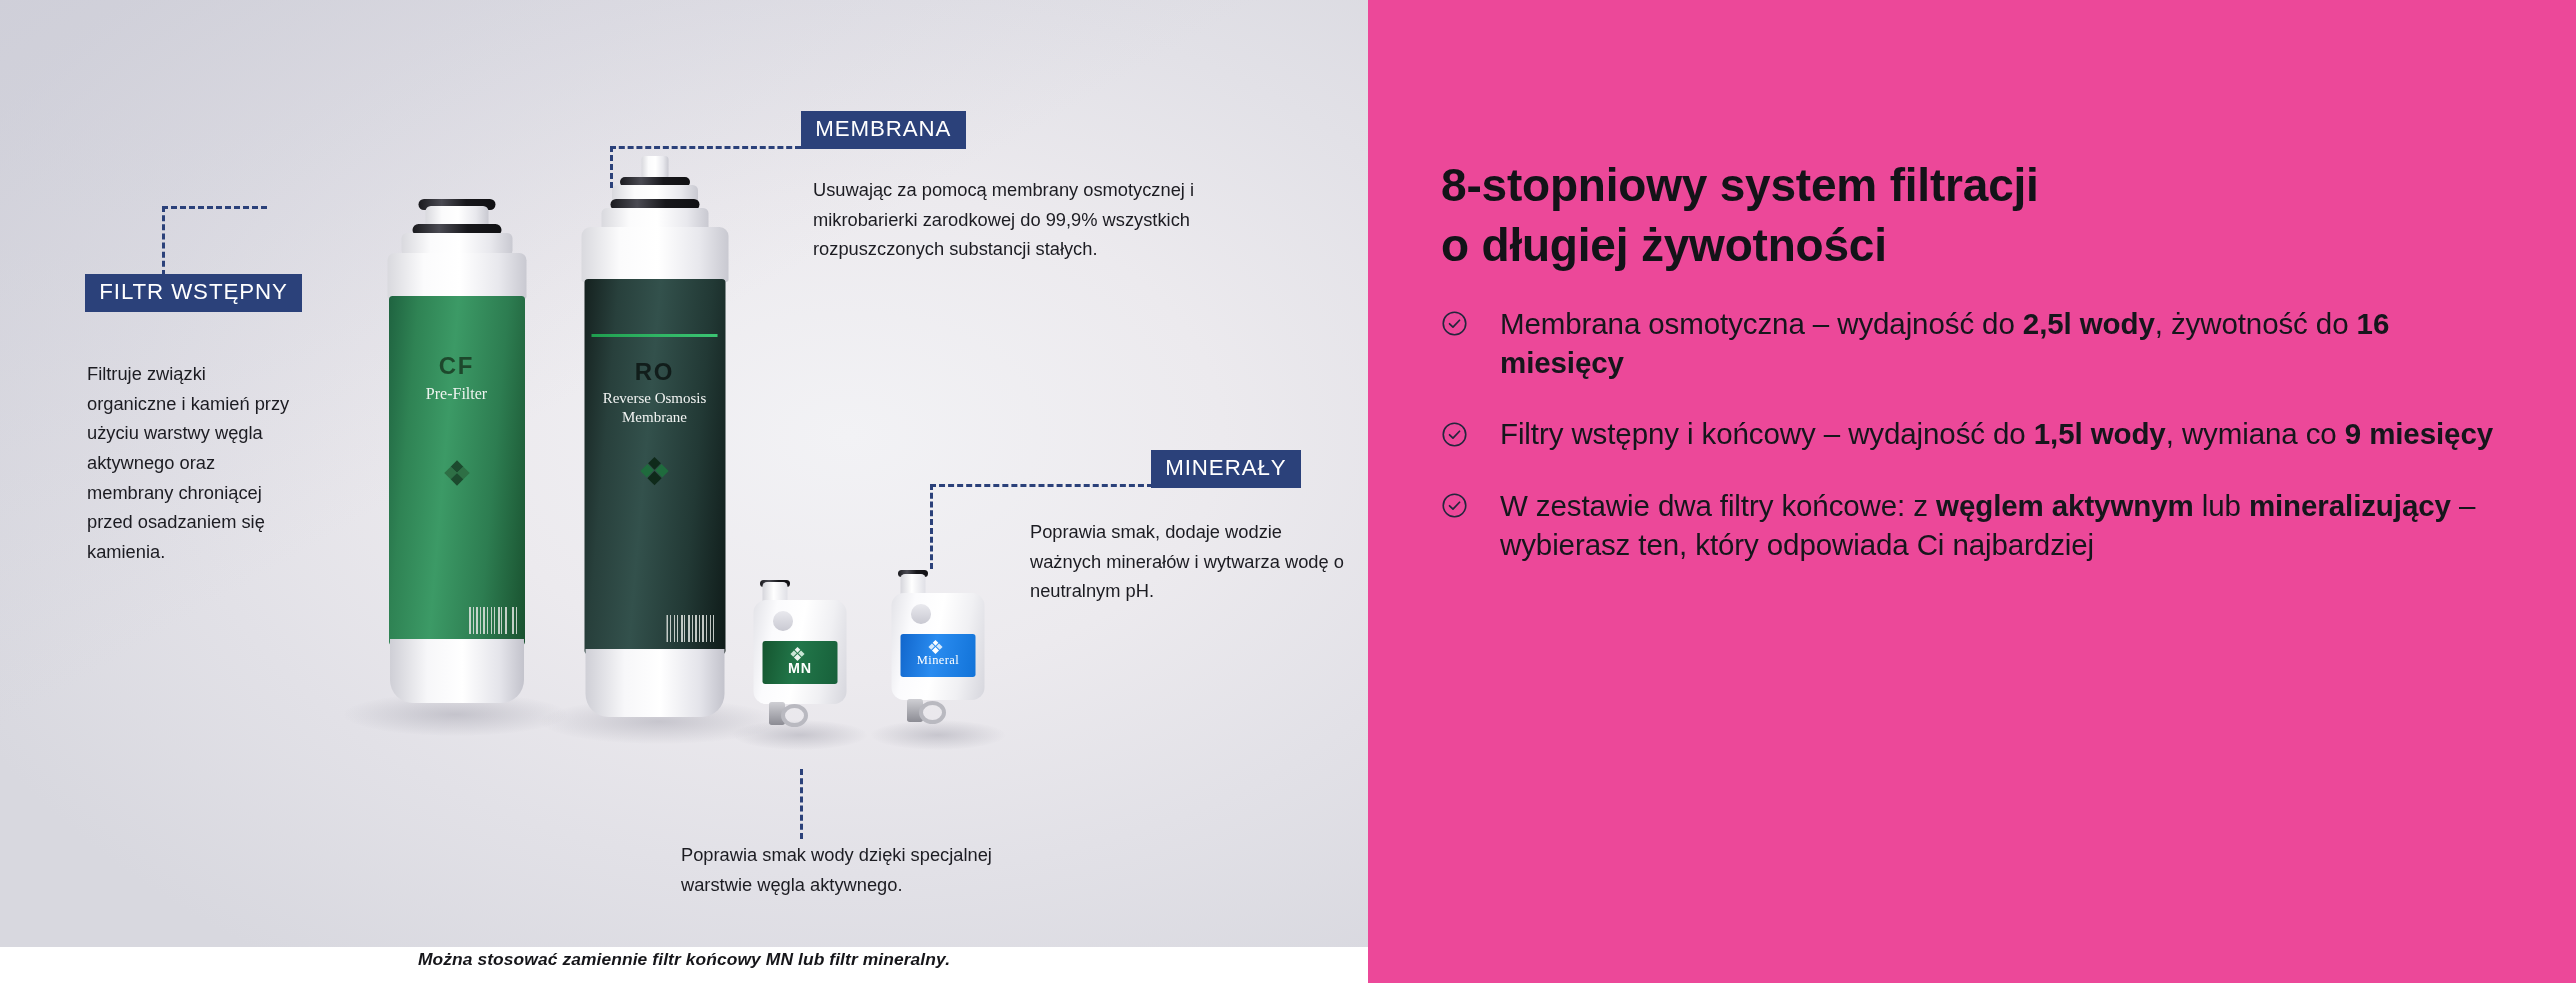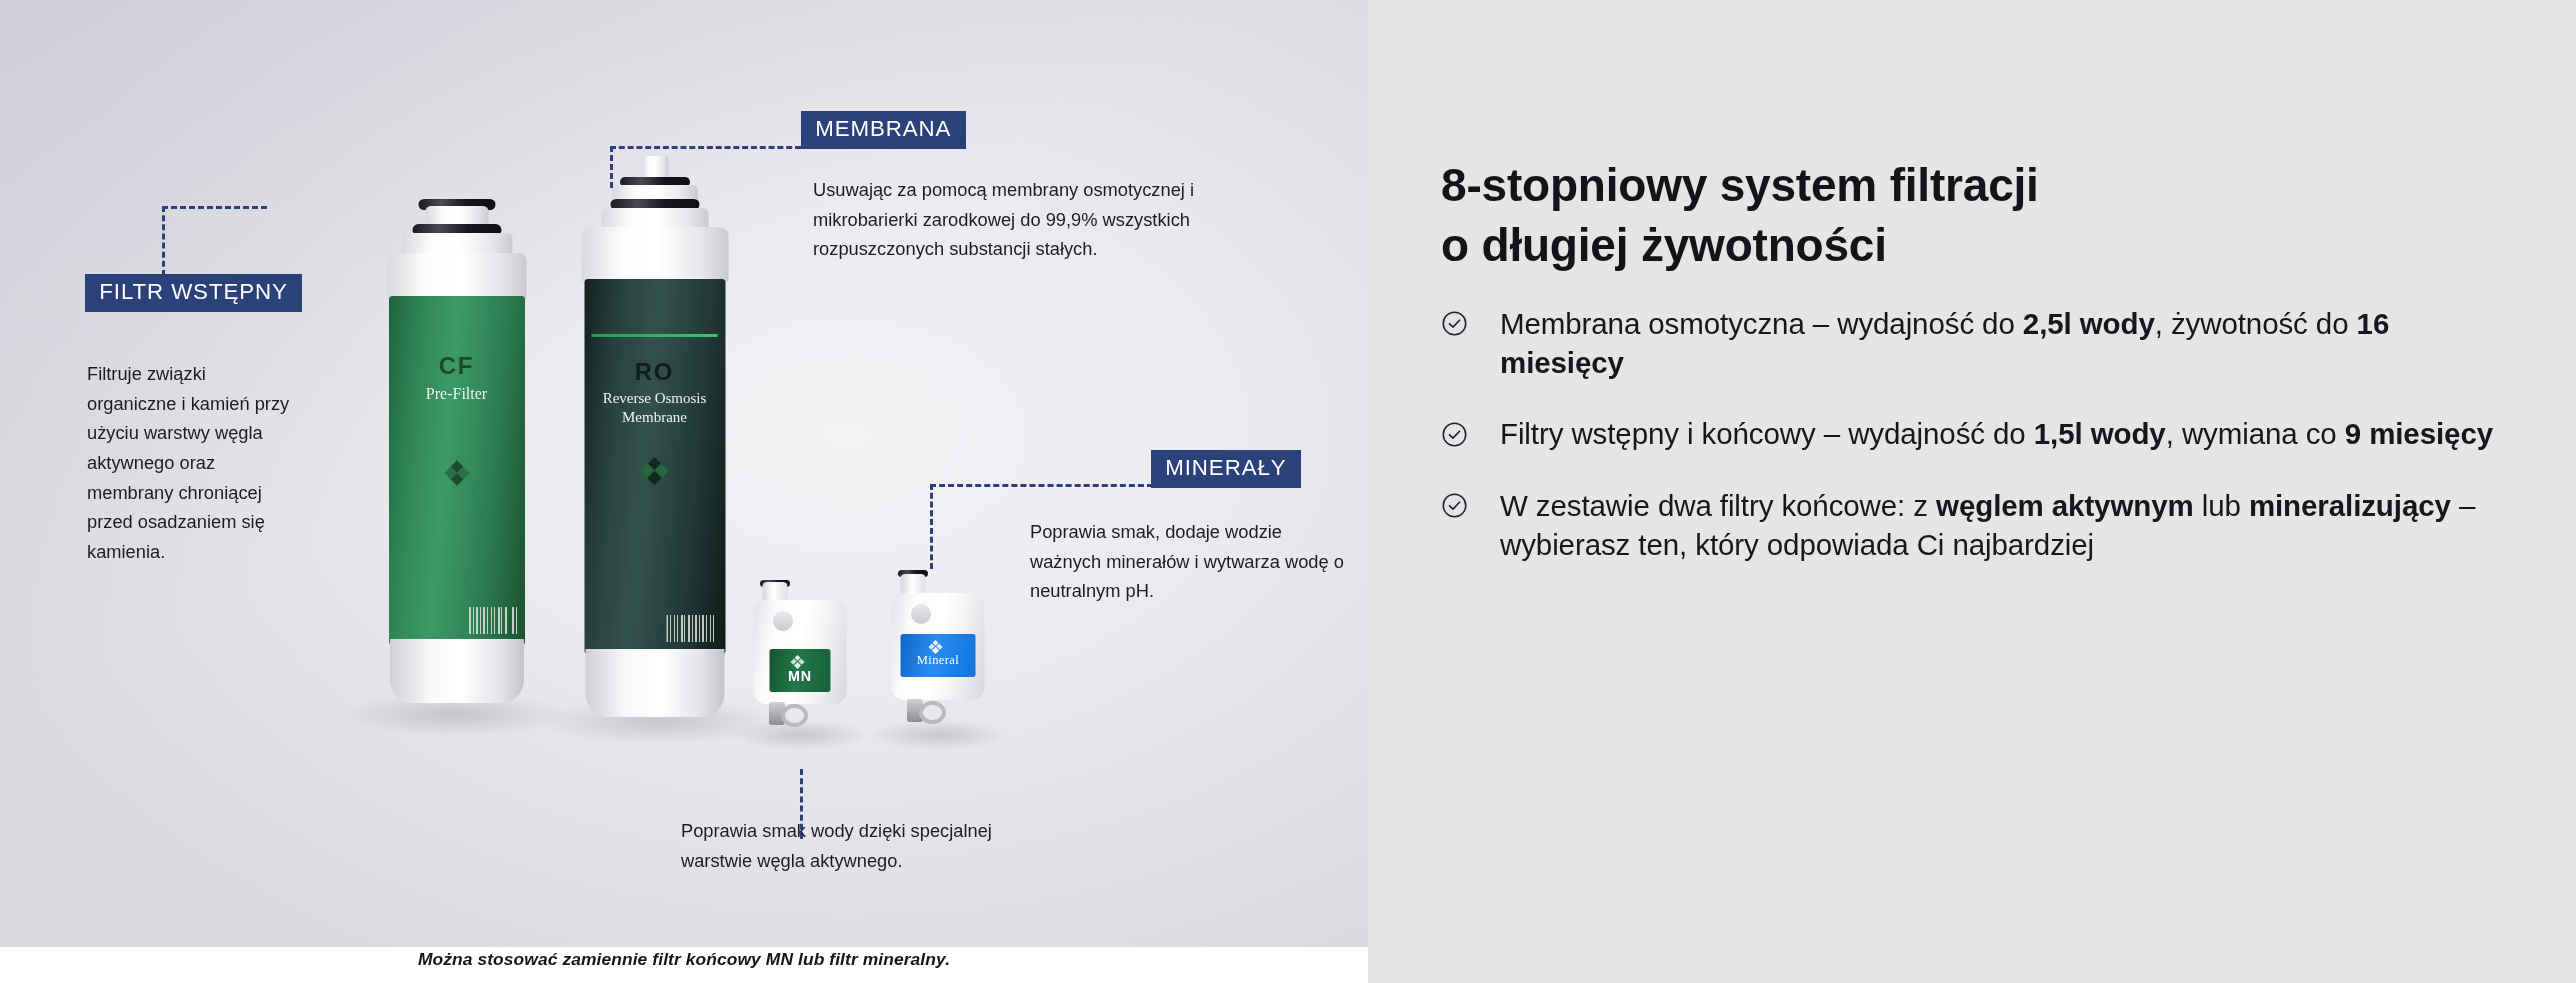--- a/index.html
+++ b/index.html
@@ -47,21 +47,21 @@
   #badge-mineraly  { left: 1151px;top: 450px; }
 
   
   .desc {
     position: absolute; z-index: 6;
     font-size: 18.3px; line-height: 1.62; color: #1c1c22;
   }
   #desc-prefilter { left: 87px;  top: 359px;  width: 206px; }
   #desc-membrana  { left: 813px; top: 175px;  width: 384px; }
   #desc-mineraly  { left: 1030px;top: 517px;  width: 322px; }
-  #desc-carbon    { left: 681px; top: 816px;  width: 322px; }
+  #desc-carbon    { left: 681px; top: 840px;  width: 322px; }
 
   
   .conn { position: absolute; z-index: 5; }
   .conn-h {
     border-top: 3.6px dashed #2b417a;
   }
   .conn-v {
     border-left: 3.6px dashed #2b417a;
   }
   #conn-pf-h { left: 162px;  top: 206px; width: 105px; }
@@ -153,21 +153,21 @@
   
   .shadow {
     position: absolute; z-index: 2;
     background: radial-gradient(ellipse at center, rgba(120,120,135,.30) 0%, rgba(120,120,135,0) 72%);
     border-radius: 50%;
   }
 
   
   .right-panel {
     position: absolute; left: 1368px; top: 0; width: 1208px; height: 983px;
-    background: #e5e5e5;
+    background: #ec4899;
   }
   .headline {
     position: absolute; left: 73px; top: 156px; width: 1010px;
     font-size: 46px; font-weight: 700; line-height: 1.30;
     color: #131318; letter-spacing: -0.2px;
   }
   .bullets { position: absolute; left: 73px; top: 304px; width: 1073px; }
   .bullet { position: relative; padding-left: 59px; margin-bottom: 32px; }
   .bullet:last-child { margin-bottom: 0; }
   .check-icon {
@@ -233,21 +233,21 @@
         <div class="barcode" style="right:7.2px;bottom:10.7px;width:48px;height:27px;"></div>
       </div>
       <div class="cart-base" style="top:447px;width:134px;height:64px;"></div>
     </div>
 
     <div class="product" style="left:733px;top:559px;width:134px;height:183px;">
       <div class="oring" style="top:20.6px;width:30px;height:7.2px;left:31%;"></div>
       <div class="small-neck" style="top:23px;width:25px;height:25px;left:31%;"></div>
       <div class="small-body" style="top:41px;width:93px;height:104px;"></div>
       <div class="small-nub" style="left:40px;top:52px;width:19.7px;height:19.7px;"></div>
-      <div class="small-label" style="top:90px;width:61px;height:43px;background:linear-gradient(100deg,#15552f,#22774a 45%,#17603a);">
+      <div class="small-label" style="top:82px;width:75px;height:43px;background:linear-gradient(100deg,#15552f,#22774a 45%,#17603a);">
         <div class="diamond-logo" style="top:8px;left:46%;width:9.8px;height:9.8px;">
           <i style="background:#eaf5ee;"></i>
             <i style="background:#c9e6d5;"></i>
           <i style="background:#c9e6d5;"></i>
             <i style="background:#eaf5ee;"></i>
         </div>
         <div class="big-code" style="top:19px;font-size:14.3px;color:#ffffff;letter-spacing:0.9px;">MN</div>
       </div>
       <div class="clip" style="left:36px;top:143px;width:16px;height:23px;"></div>
       <div class="clip-ring" style="left:48px;top:145px;width:27px;height:23px;"></div>

